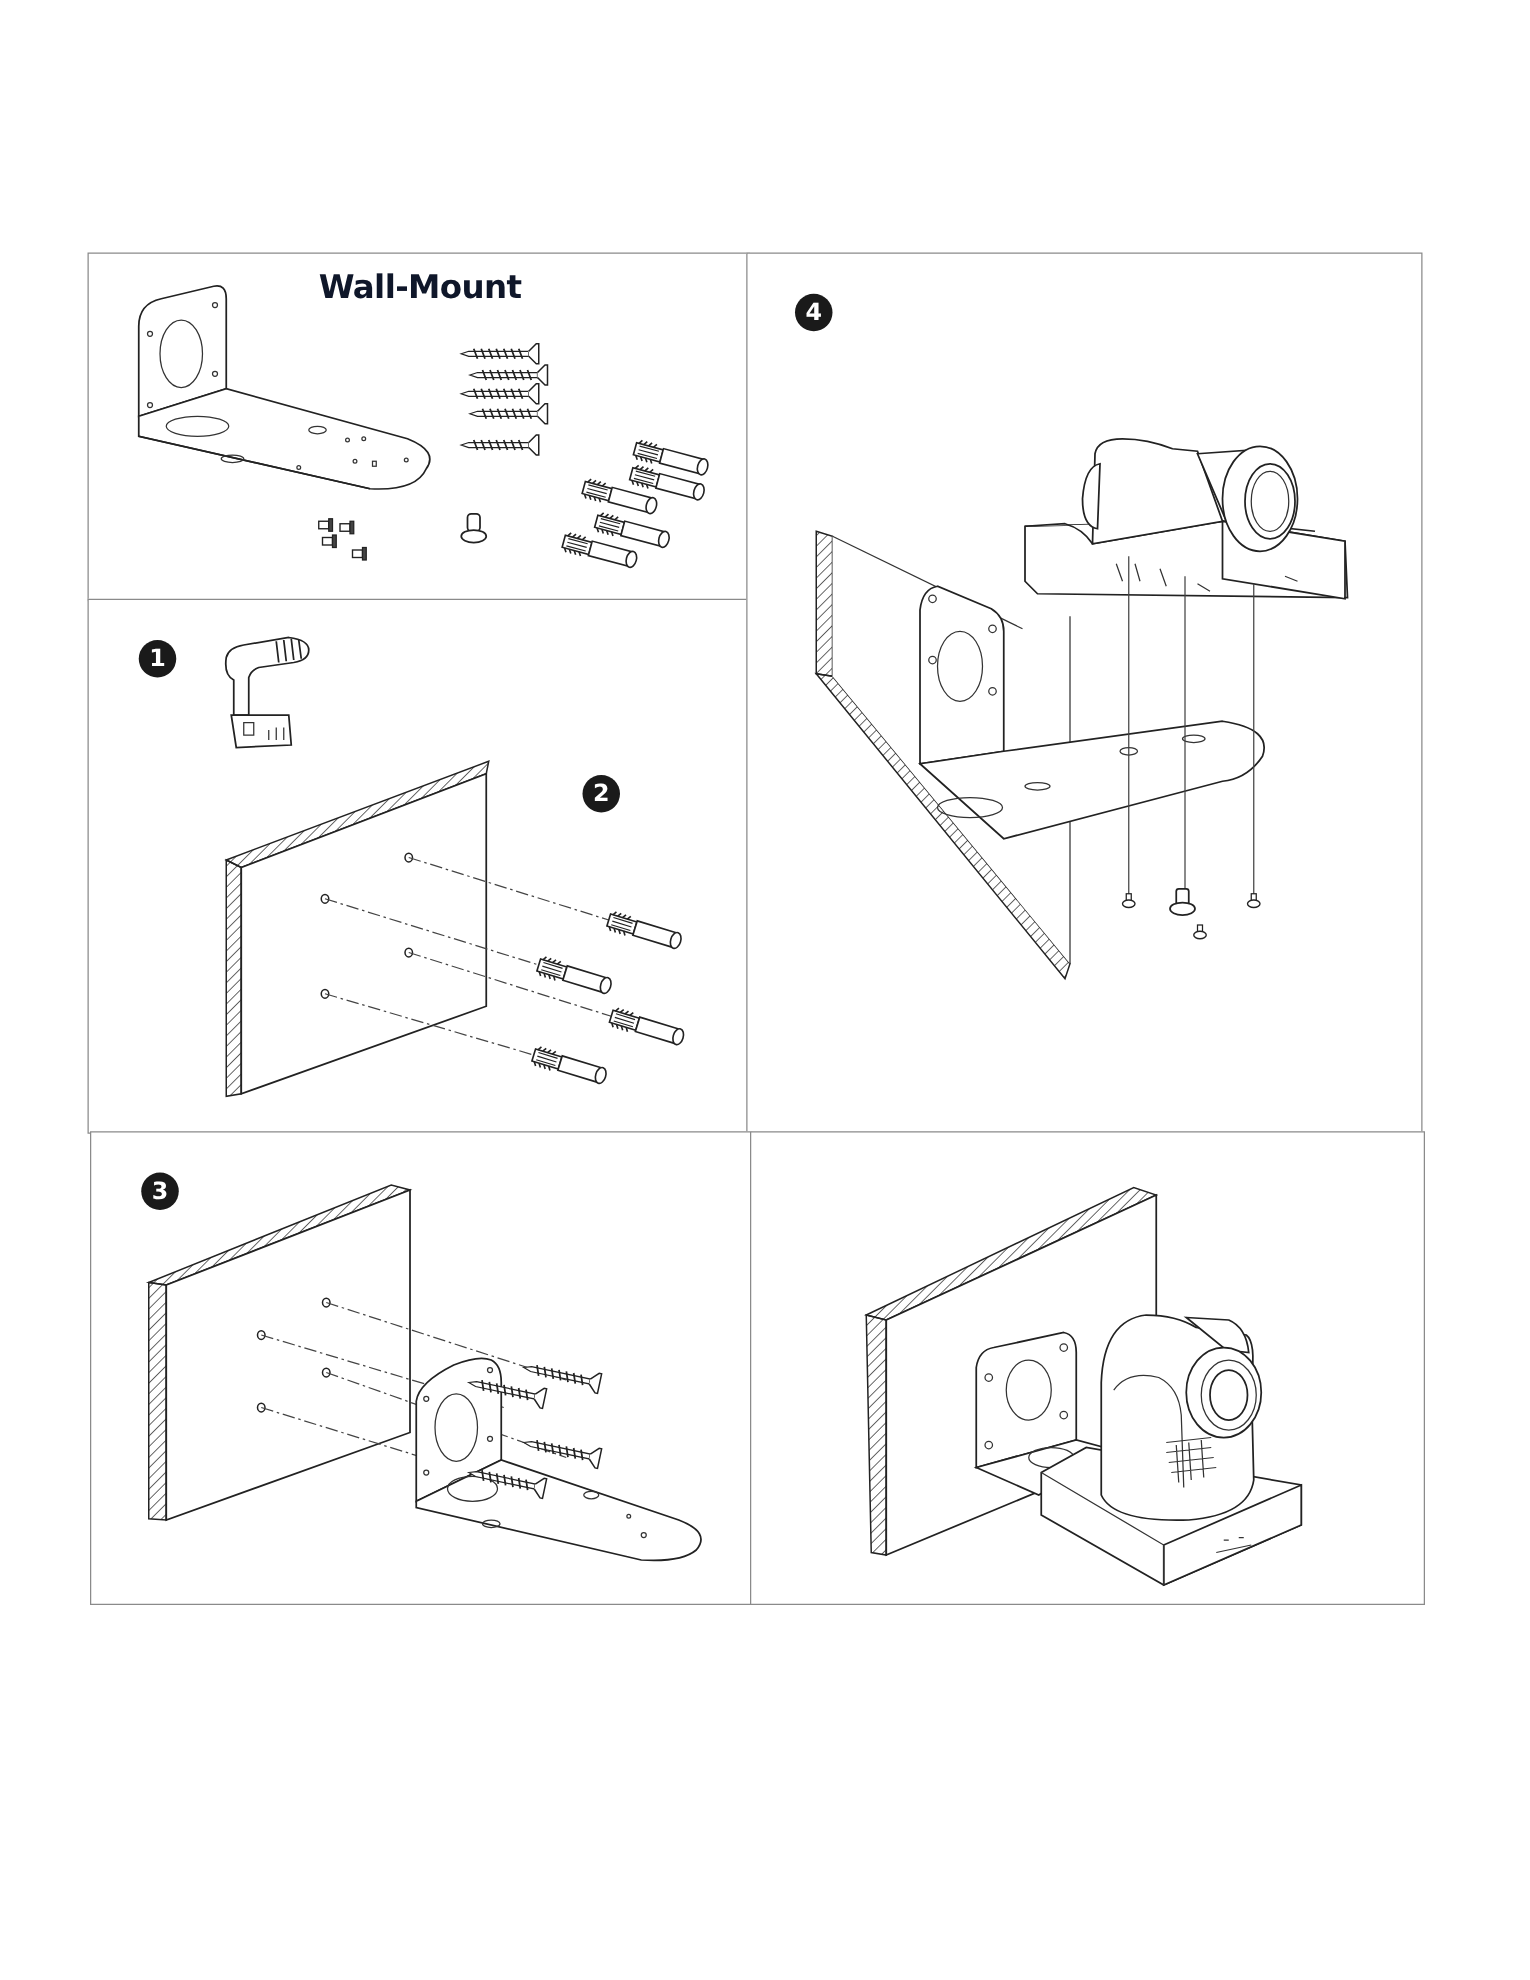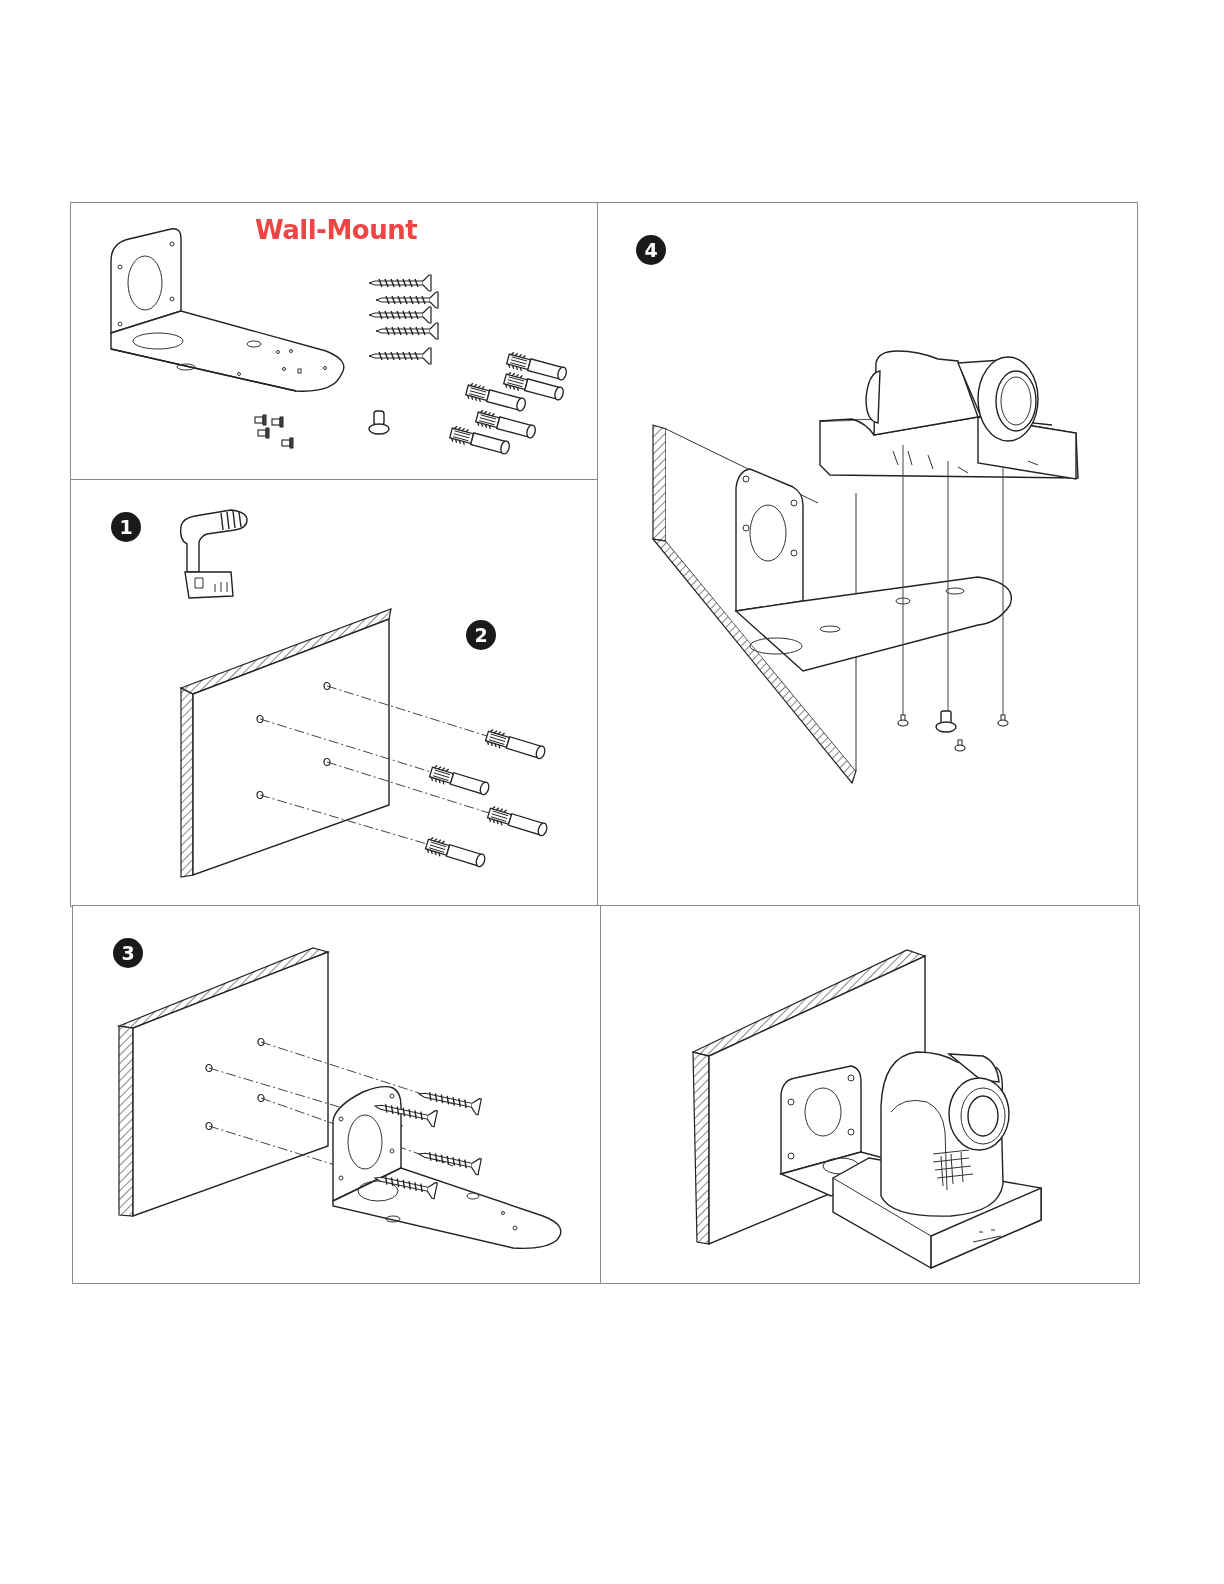--- a/index.html
+++ b/index.html
@@ -1,21 +1,21 @@
 <!DOCTYPE html>
 <html><head>
 <meta charset="utf-8">
 <style>
   html, body { margin: 0; padding: 0; background: #ffffff; }
   body { width: 1224px; height: 1584px; position: relative; overflow: hidden;
          font-family: "Liberation Sans", "DejaVu Sans", sans-serif; }
   .panel { position: absolute; box-sizing: border-box; border: 1.5px solid #8a8a8a; background: #fff; }
   svg { position: absolute; left: 0; top: 0; overflow: visible; }
   .title { position: absolute; font-family: "DejaVu Sans", sans-serif; font-weight: bold;
-           font-size: 26px; color: #ef4444; letter-spacing: -0.5px; }
+           font-size: 26px; color: #0f172a; letter-spacing: -0.5px; }
   .badge { position: absolute; width: 30px; height: 30px; border-radius: 50%; background: #1a1a1a;
            color: #fff; font-family: "DejaVu Sans", sans-serif; font-weight: bold; font-size: 19px;
            line-height: 30px; text-align: center; }
   .ln { fill: none; stroke: #222; stroke-width: 1.4; }
   .thin { fill: none; stroke: #333; stroke-width: 1; }
   .dash { fill: none; stroke: #444; stroke-width: 1; stroke-dasharray: 10 3 2 3; }
   .fillw { fill: #fff; stroke: #222; stroke-width: 1.4; }
   .hatch { fill: url(#hatch); stroke: #222; stroke-width: 1.2; }
 </style>
 </head>

